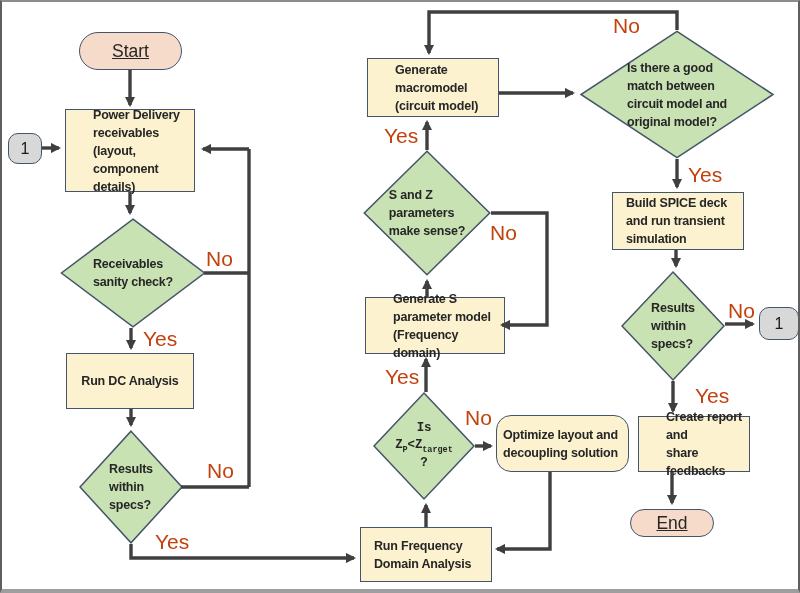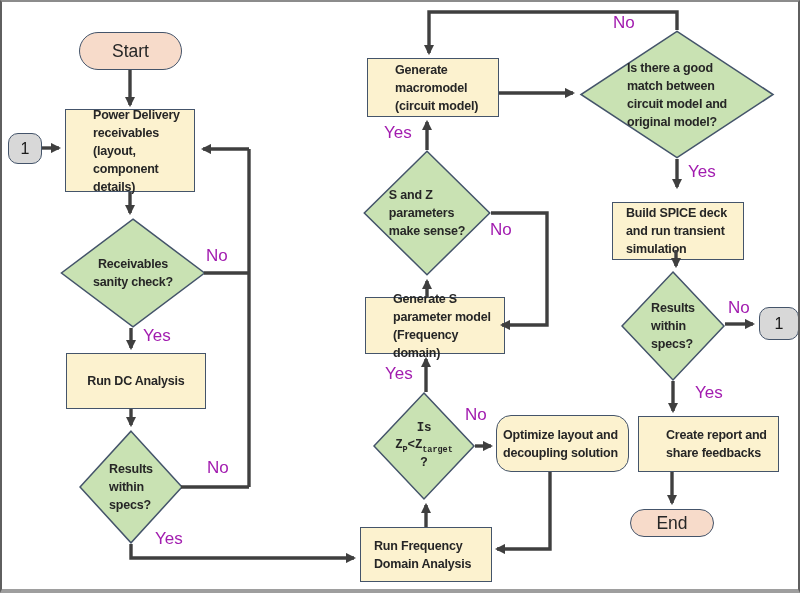--- a/index.html
+++ b/index.html
@@ -17,32 +17,32 @@
     color:#262626;white-space:pre-line;
   }
   .box{background:#fcf2cf;border:1.6px solid #44546a;display:flex;align-items:center;}
   .box .node-text{padding:2px 4px 2px 27px;text-align:left;}
   .box.pad12 .node-text{padding-left:13px;}
   .box.center .node-text{width:100%;text-align:center;padding:2px 4px;}
   .diamond{background:transparent;}
   .diamond .dshape{position:absolute;left:0;top:0;width:100%;height:100%;overflow:visible;display:block;}
   .diamond .dshape polygon{fill:#c9e2b3;stroke:#44546a;stroke-width:1.5;}
   .dtext{position:absolute;left:0;top:0;right:0;bottom:0;display:flex;align-items:center;justify-content:center;text-align:left;}
-  .dtext.ta-c{text-align:center;}
+  .dtext.ta-c{}
   .oval{
     background:#f7dbca;border:1.6px solid #44546a;border-radius:24px;
     display:flex;align-items:center;justify-content:center;
-    font-size:17.5px;font-weight:400;color:#262626;
+    font-size:17.5px;font-weight:400;color:#262626;text-decoration:underline;
   }
   .conn{
     background:#d8d8d8;border:1.6px solid #44546a;border-radius:10px;
     display:flex;align-items:center;justify-content:center;
     font-size:16px;font-weight:400;color:#1a1a1a;
   }
-  .elabel{position:absolute;font-size:17px;font-weight:400;color:#a21caf;line-height:1.1;}
+  .elabel{position:absolute;font-size:21px;font-weight:400;color:#c2410c;line-height:1.1;}
   #edges{position:absolute;left:0;top:0;pointer-events:none;}
   #edges polyline{fill:none;stroke:#3f3f3f;stroke-width:3.4;}
   .zp-line{display:block;line-height:1.3;font-family:Liberation Mono, monospace;}
   sub{font-size:8.5px;letter-spacing:0;}
 </style>
 </head>
 <body>
 
 <div id="canvas">
 
@@ -58,47 +58,47 @@
   </div>
   <div class="node conn" style="left:757px;top:305px;width:40px;height:33px;">
     <span>1</span>
   </div>
 
   <div class="node box" style="left:63px;top:107px;width:130px;height:83px;">
     <div class="node-text">Power Delivery
 receivables (layout,
 component details)</div>
   </div>
-  <div class="node box center" style="left:64px;top:351px;width:140px;height:56px;">
+  <div class="node box center" style="left:64px;top:351px;width:128px;height:56px;">
     <div class="node-text">Run DC Analysis</div>
   </div>
   <div class="node box pad12" style="left:358px;top:525px;width:132px;height:55px;">
     <div class="node-text">Run Frequency
 Domain Analysis</div>
   </div>
   <div class="node box" style="left:494px;top:413px;width:133px;height:57px;border-radius:15px;">
     <div class="node-text" style="padding-left:6px;">Optimize layout and
 decoupling solution</div>
   </div>
   <div class="node box" style="left:363px;top:295px;width:140px;height:57px;">
     <div class="node-text">Generate S
 parameter model
 (Frequency domain)</div>
   </div>
   <div class="node box" style="left:365px;top:56px;width:132px;height:59px;">
     <div class="node-text">Generate
 macromodel
 (circuit model)</div>
   </div>
-  <div class="node box pad12" style="left:610px;top:190px;width:132px;height:58px;margin-top:10px;">
+  <div class="node box pad12" style="left:610px;top:190px;width:132px;height:58px;">
     <div class="node-text">Build SPICE deck
 and run transient
 simulation</div>
   </div>
-  <div class="node box" style="left:636px;top:414px;width:141px;height:56px;">
+  <div class="node box" style="left:636px;top:414px;width:112px;height:56px;">
     <div class="node-text">Create report and
 share feedbacks</div>
   </div>
 
   <div class="node diamond" style="left:58px;top:216px;width:146px;height:110px;">
     <svg class="dshape" viewBox="0 0 100 100" preserveAspectRatio="none">
       <polygon points="50,1 99,50 50,99 1,50" vector-effect="non-scaling-stroke"></polygon>
     </svg>
     <div class="dtext node-text ta-c">Receivables
 sanity check?</div>

